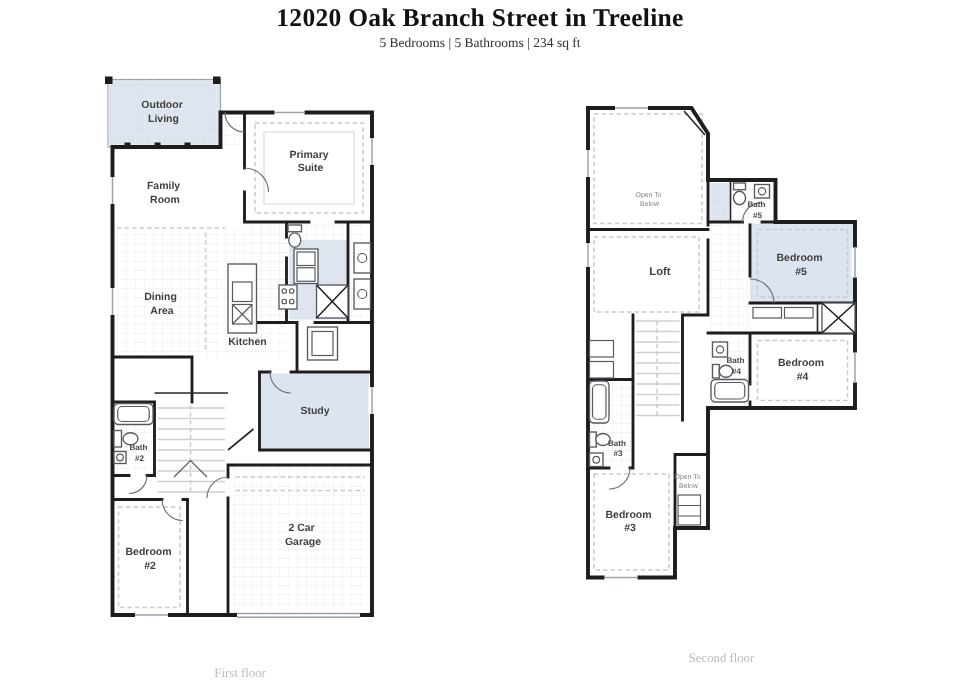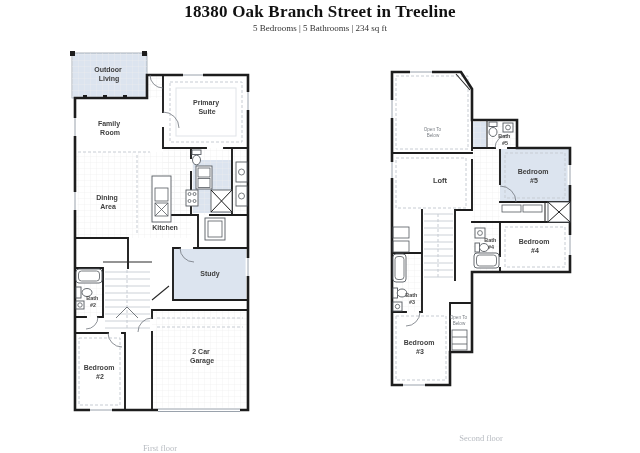--- a/index.html
+++ b/index.html
@@ -26,21 +26,21 @@
   .tinylbl{font-family:"Liberation Sans",sans-serif;font-size:5.4px;font-weight:bold;fill:#474747;}
   .microlbl{font-family:"Liberation Sans",sans-serif;font-size:4.6px;fill:#7a7f85;}
   .caption{font-family:"Liberation Serif",serif;font-size:8.5px;fill:#b7bbc1;}
   text{text-anchor:middle;}
 </style>
 </head>
 <body>
 
 <div id="canvas">
   <div id="hdr">
-    <div class="title">18380 Oak Branch Street in Treeline</div>
+    <div class="title">12020 Oak Branch Street in Treeline</div>
     <div class="subtitle">5 Bedrooms | 5 Bathrooms | 234 sq ft</div>
   </div>
 
   <svg width="640" height="453" viewBox="0 0 640 453">
     <defs>
       <pattern id="grid" width="6" height="6" patternUnits="userSpaceOnUse">
         <path d="M6,0 L0,0 0,6" fill="none" stroke="#ededee" stroke-width="0.7"></path>
       </pattern>
     </defs>
 

